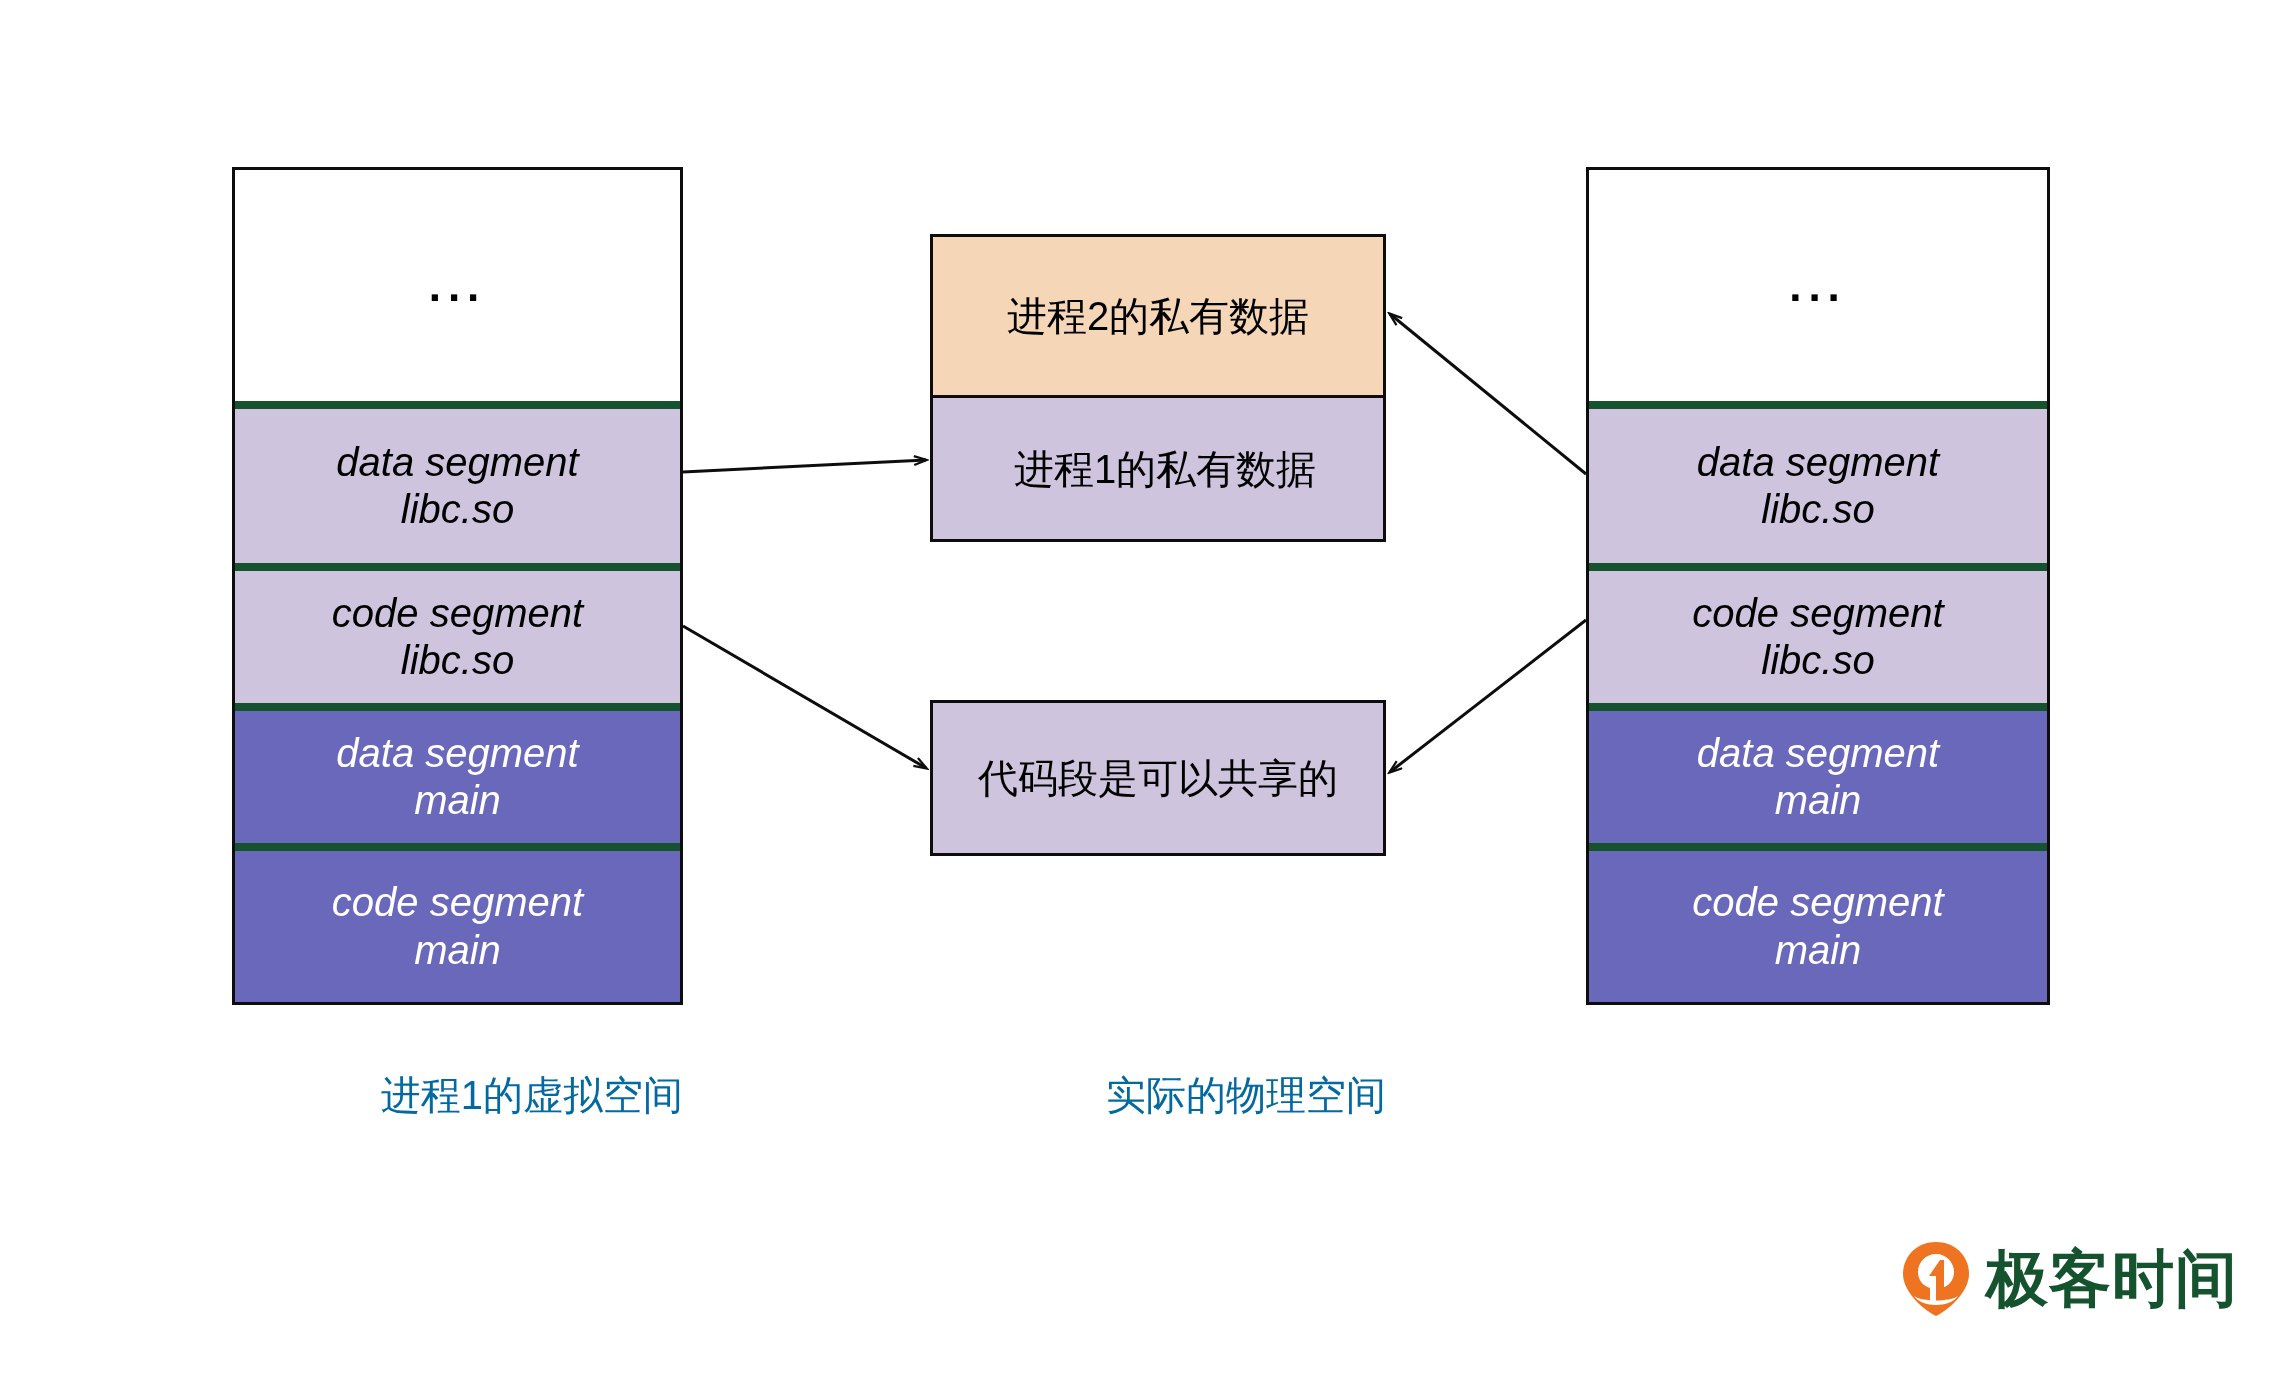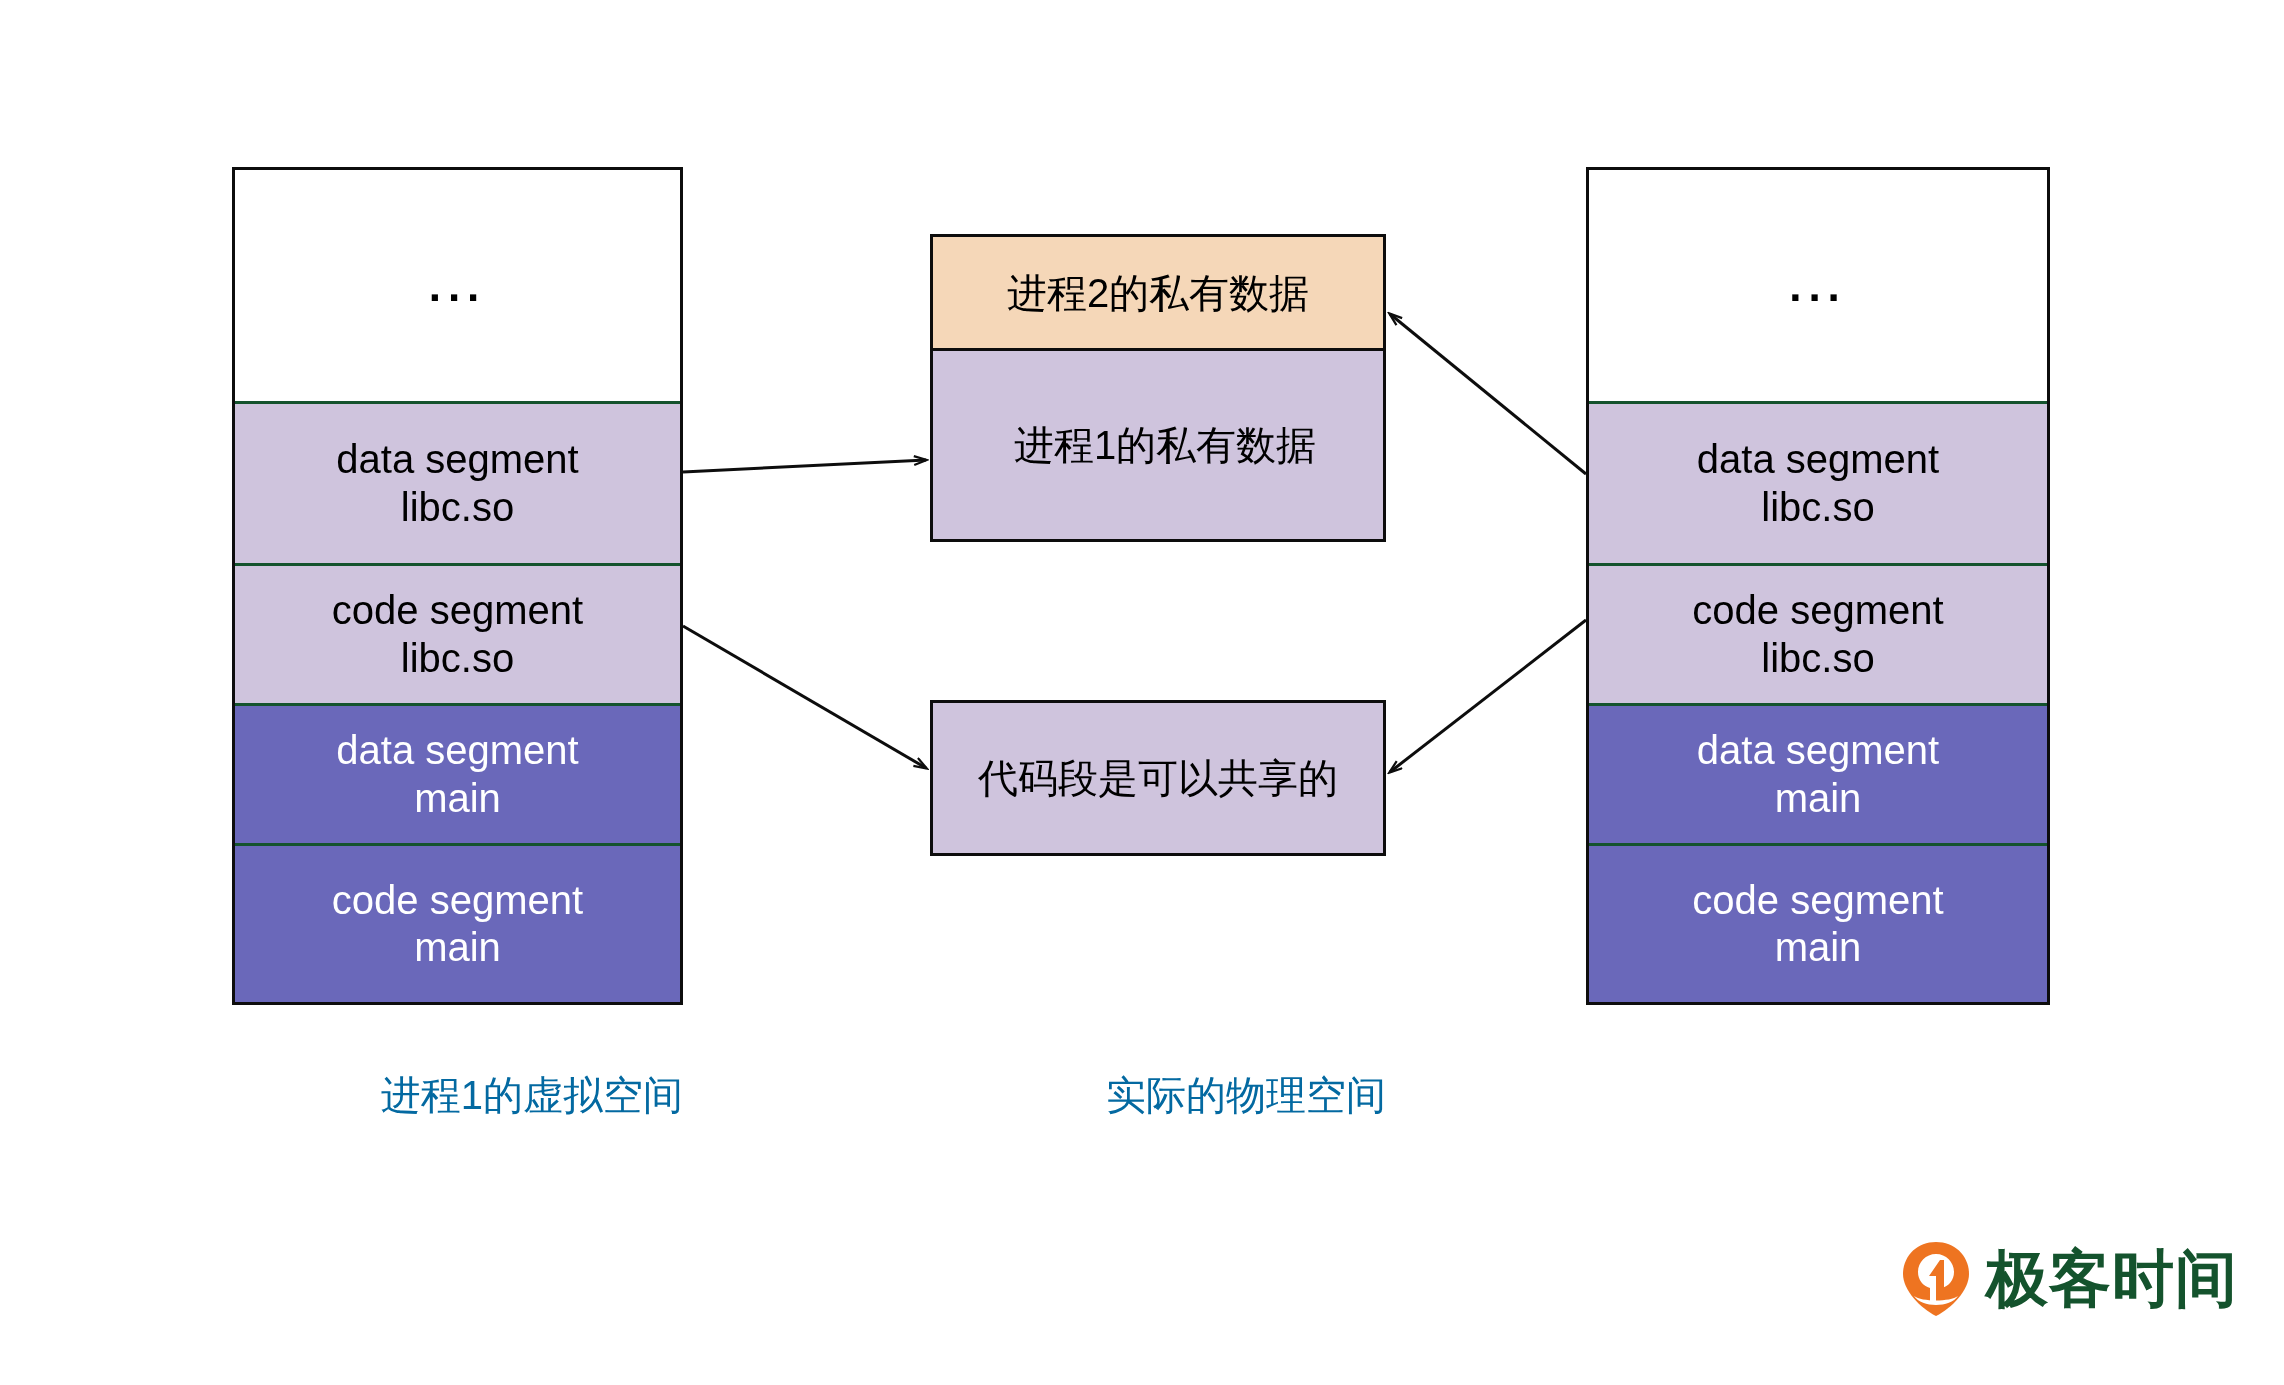--- a/index.html
+++ b/index.html
@@ -31,21 +31,21 @@
     box-sizing: border-box;
     display: flex;
     align-items: center;
     justify-content: center;
     text-align: center;
     line-height: 1.18;
     font-size: 40px;
     white-space: pre-line;
     position: relative;
   }
-  .seg + .seg { border-top: 3px solid #14532d; }
+  .seg + .seg { border-top: 8px solid #14532d; font-style: italic; }
   .seg.empty   { background: #ffffff; }
   .seg.libc    { background: #cfc4dd; color: #000000; }
   .seg.mainseg { background: #6a68ba; color: #ffffff; }
   .dots {
     font-size: 44px;
     letter-spacing: 7px;
     font-weight: bold;
   }
 
   
@@ -139,21 +139,21 @@
 libc.so</div>
     <div class="seg libc" style="height:140px;">code segment
 libc.so</div>
     <div class="seg mainseg" style="height:140px;">data segment
 main</div>
     <div class="seg mainseg" style="flex:1;">code segment
 main</div>
   </div>
 
   <div class="phys-box" id="phys-private" style="left:930px; top:234px; width:456px; height:308px;">
-    <div class="phys-row priv2" style="height:111px;">进程2的私有数据</div>
+    <div class="phys-row priv2" style="height:158px;">进程2的私有数据</div>
     <div class="phys-row priv1" style="flex:1;padding-left:14px;">进程1的私有数据</div>
   </div>
 
   <div class="phys-box" id="phys-shared" style="left:930px; top:700px; width:456px; height:156px;justify-content:flex-end;">
     <div class="phys-row shared" style="flex:1; padding:0 34px;">代码段是可以共享的</div>
   </div>
 
   <div class="column" id="col-p2" style="left:1586px; top:167px; width:464px; height:838px;">
     <div class="seg empty" style="height:231px;">
       <span class="dots">...</span>

